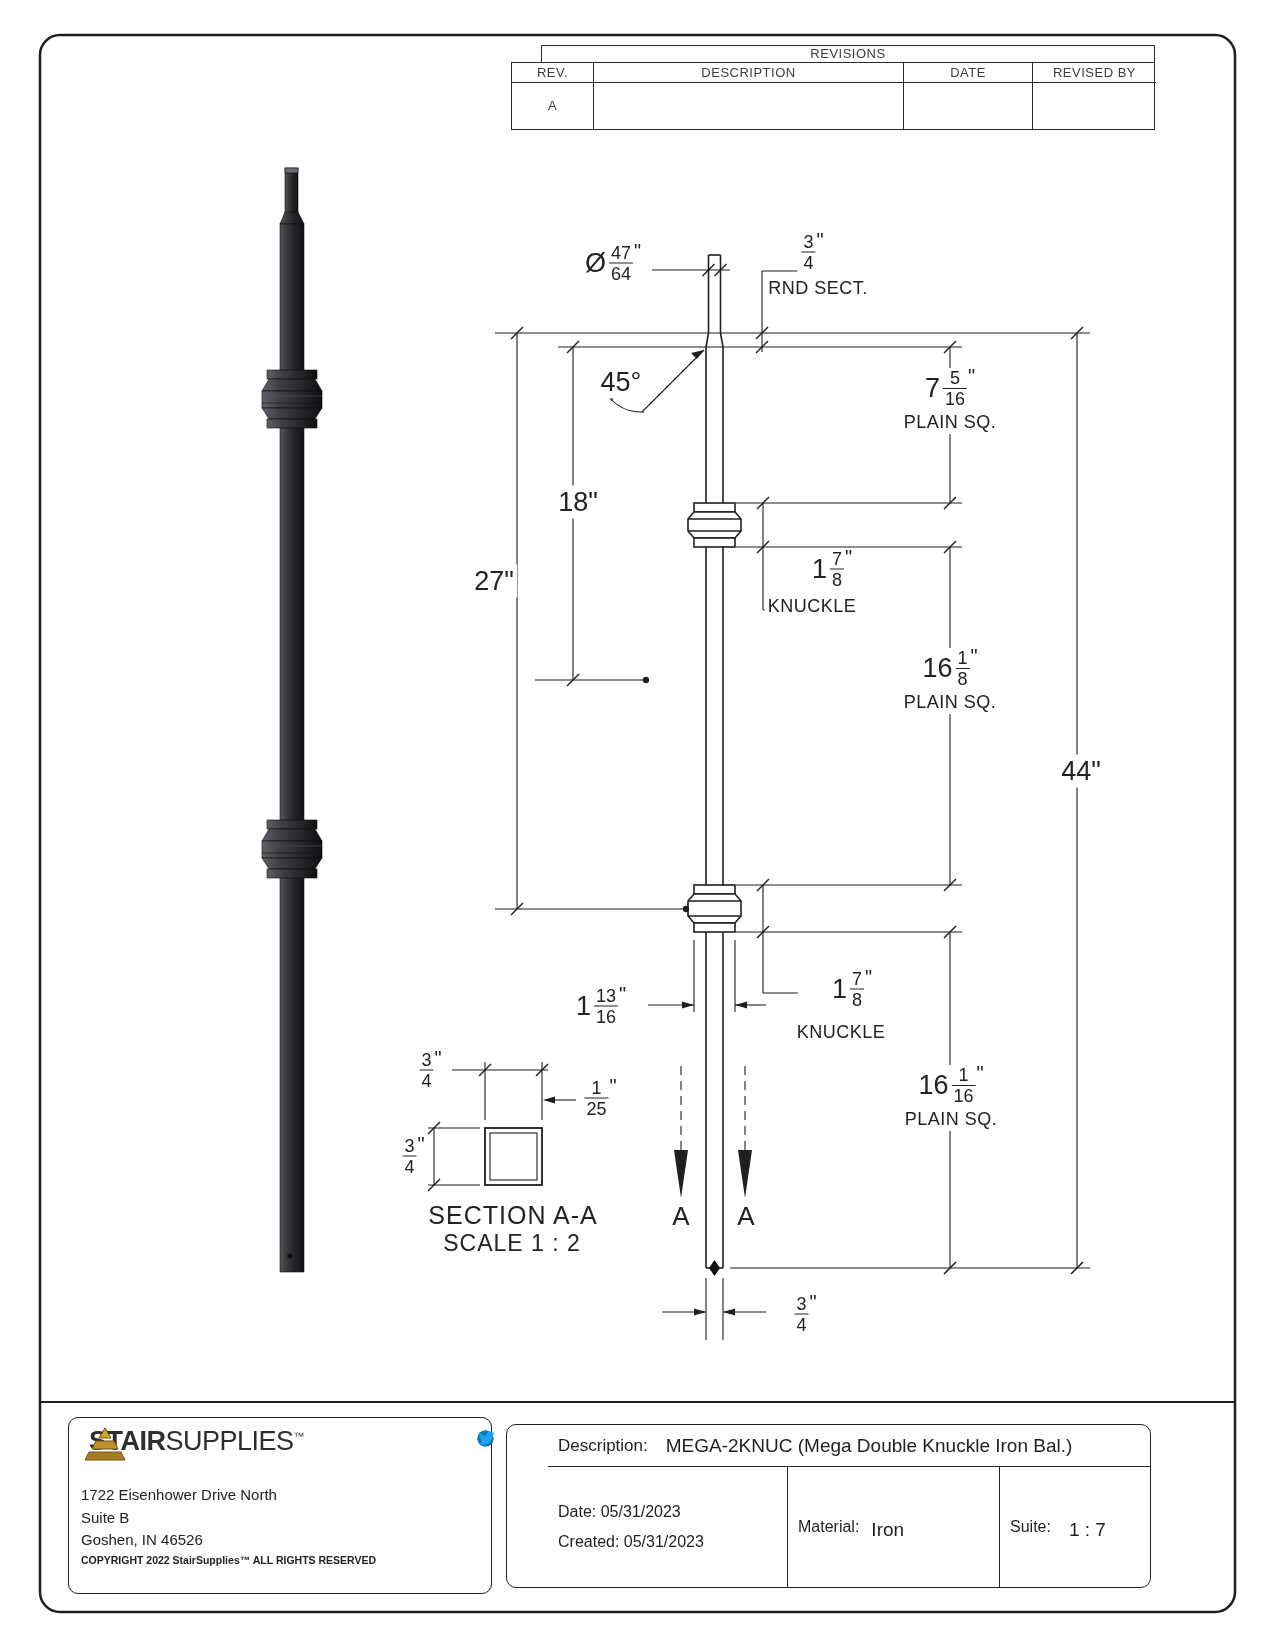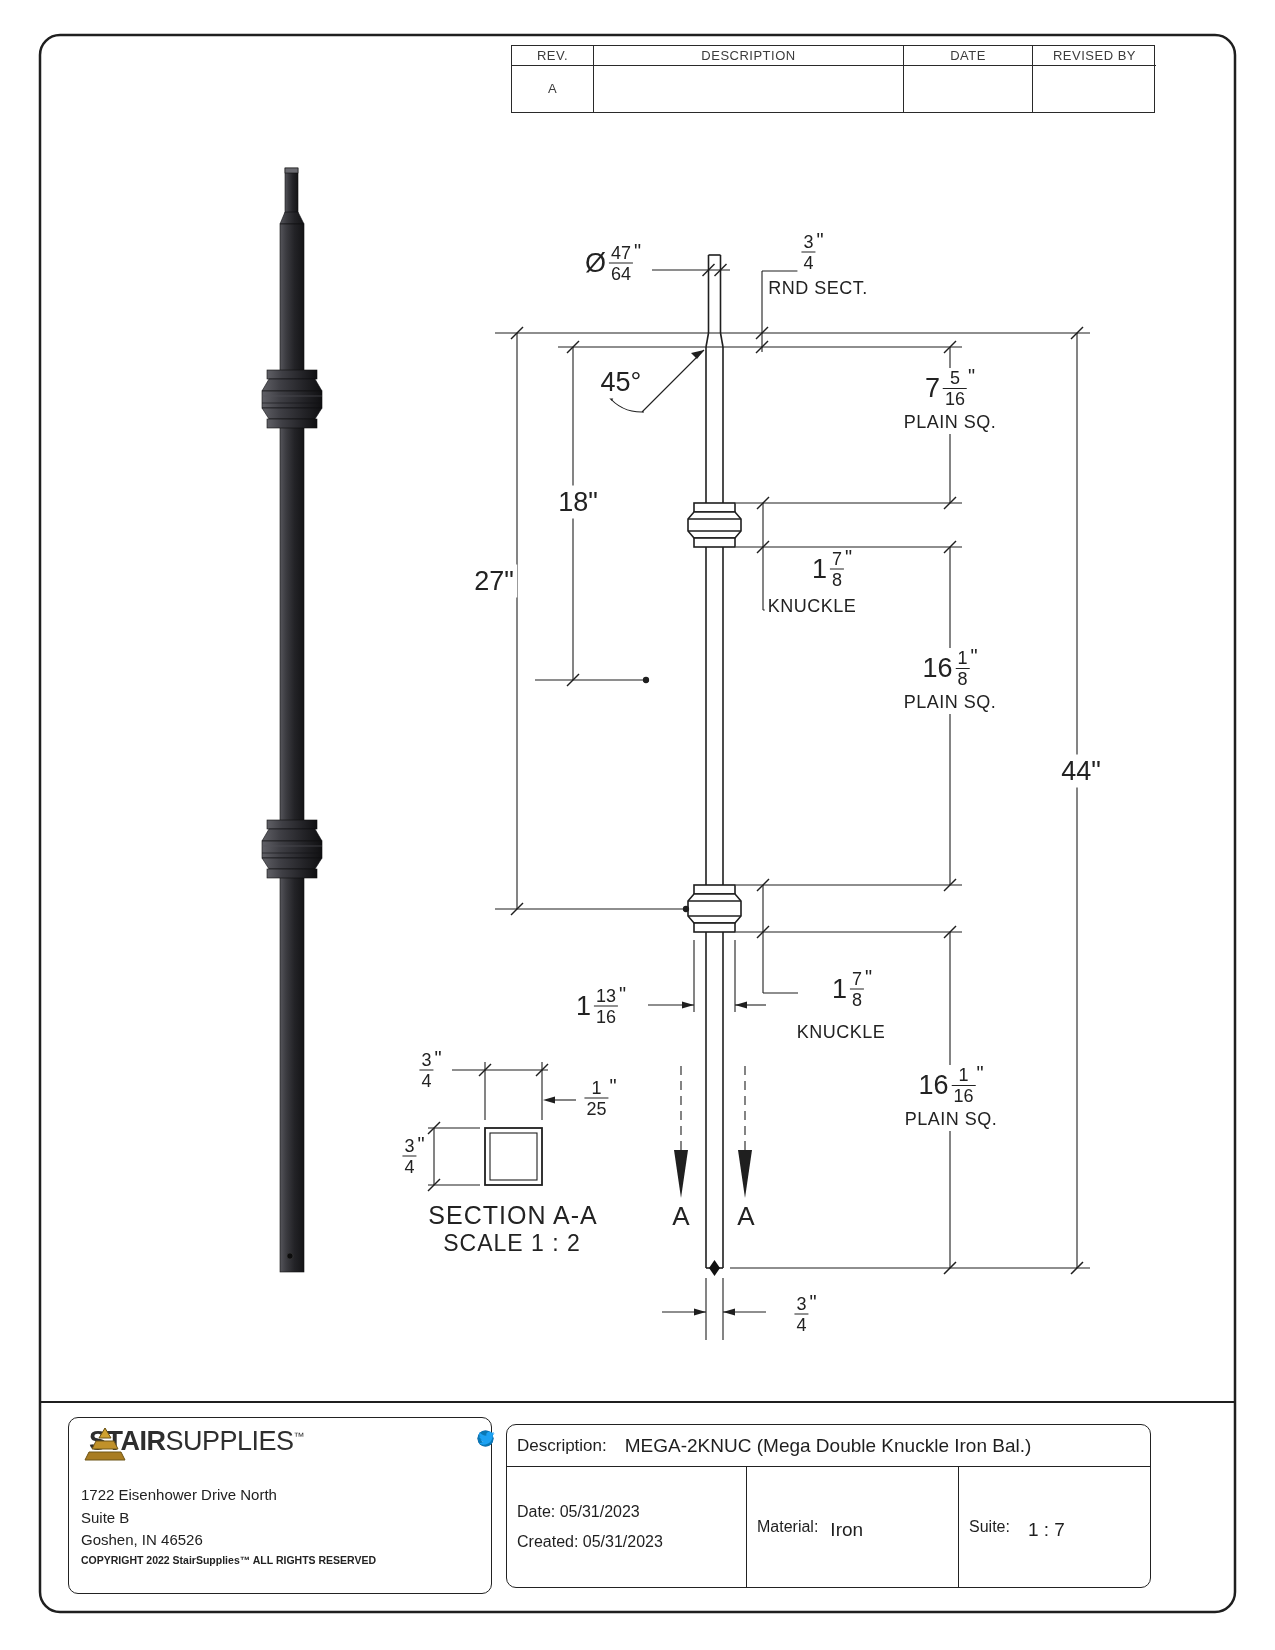--- a/index.html
+++ b/index.html
@@ -23,21 +23,21 @@
   .rev-table{position:absolute;left:511px;top:45px;width:644px;font-size:13px;color:#3c3c3c;z-index:3;letter-spacing:.5px;}
   .rev-title{margin-left:30px;border:1.4px solid #2a2a2a;border-bottom:none;text-align:center;height:16px;line-height:16px;}
   .rev-grid{display:grid;grid-template-columns:82px 310px 129px 123px;border:1.4px solid #2a2a2a;}
   .rev-cell{border-right:1px solid #2a2a2a;text-align:center;}
   .rev-cell:nth-child(4n){border-right:none;}
   .rev-h{height:19px;line-height:19px;border-bottom:1px solid #2a2a2a;}
   .rev-d{height:46px;line-height:46px;}
   
   .tb-left{position:absolute;left:68px;top:1417px;width:422px;height:175px;border:1.7px solid #222;border-radius:10px;z-index:3;}
   .tb-right{position:absolute;left:506px;top:1424px;width:645px;height:164px;border:1.7px solid #222;border-radius:10px;z-index:3;
-            display:flex;flex-direction:column;box-sizing:border-box;}
+            display:flex;flex-direction:column;box-sizing:border-box;padding-left:41px;}
   .tb-row{display:flex;box-sizing:border-box;}
   .tb-row1{height:42px;border-bottom:1.6px solid #222;align-items:center;}
   .tb-row2{height:52px;border-bottom:1.6px solid #222;}
   .tb-row3{flex:1;}
   .tb-cell{box-sizing:border-box;display:flex;align-items:center;padding:0 10px;}
   .tb-bl{border-left:1.6px solid #222;}
   .lab{font-size:17px;}
   .lab-s{font-size:16px;}
   .val-lg{font-size:26px;letter-spacing:.5px;}
   .val-md{font-size:19px;}
@@ -226,20 +226,21 @@
       <polygon points="543,1100 555,1096.5 555,1103.5"></polygon>
       <polygon points="704,350 697,359 691,353"></polygon>
       <polygon points="606,394 616,392 612,401"></polygon>
 
       <polygon points="674,1150 688,1150 681,1198"></polygon>
       <polygon points="738,1150 752,1150 745,1198"></polygon>
     </g>
   </svg>
 
   <div class="rev-table">
+    <div class="rev-title">REVISIONS</div>
     <div class="rev-grid">
       <div class="rev-cell rev-h">REV.</div>
       <div class="rev-cell rev-h">DESCRIPTION</div>
       <div class="rev-cell rev-h">DATE</div>
       <div class="rev-cell rev-h">REVISED BY</div>
       <div class="rev-cell rev-d">A</div>
       <div class="rev-cell rev-d"></div>
       <div class="rev-cell rev-d"></div>
       <div class="rev-cell rev-d"></div>
     </div>

